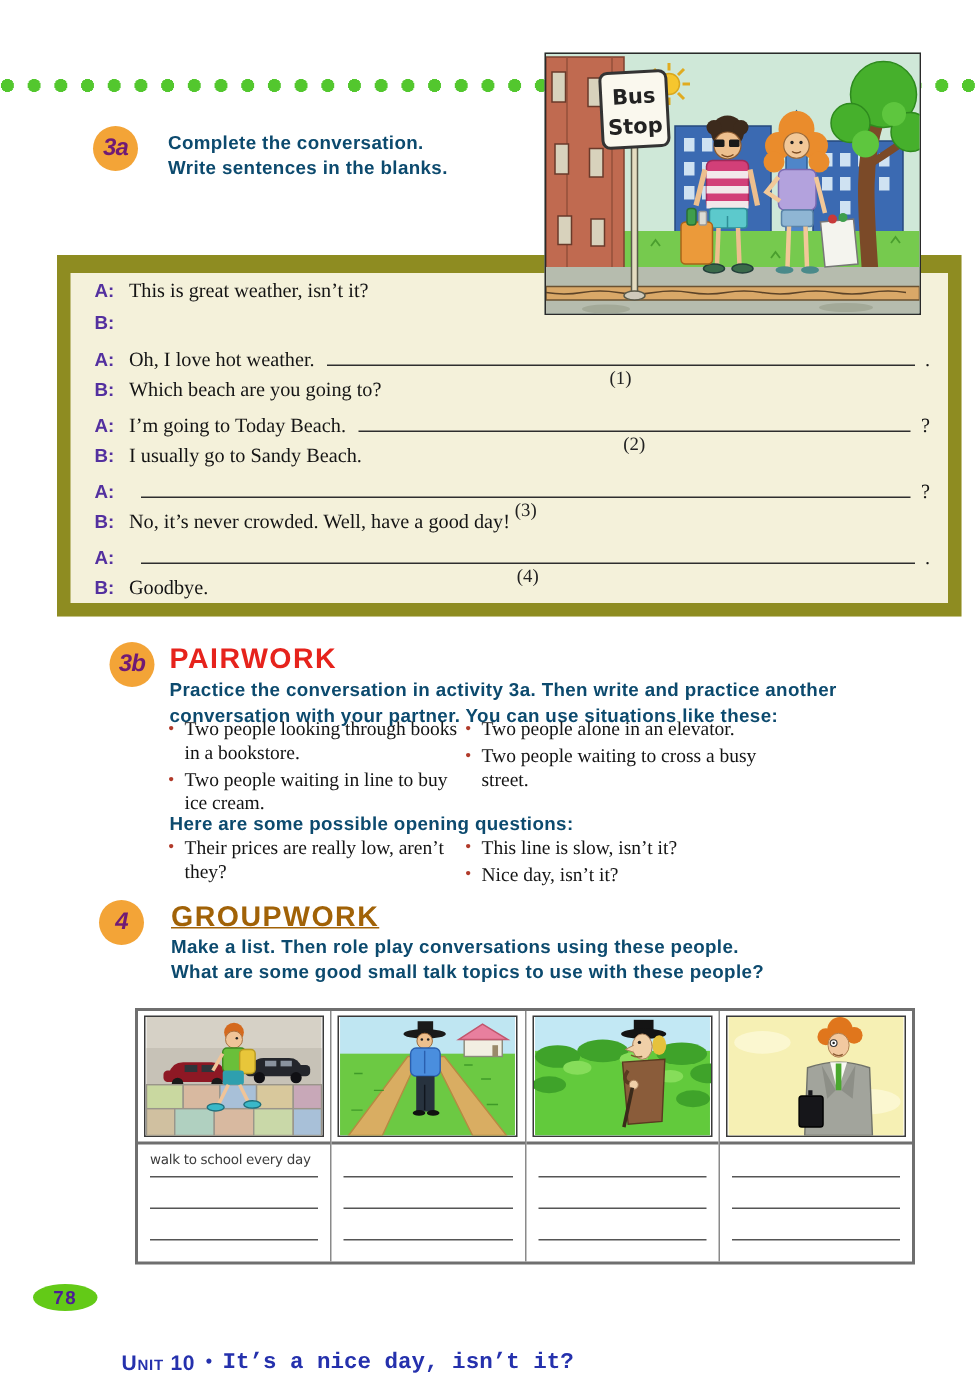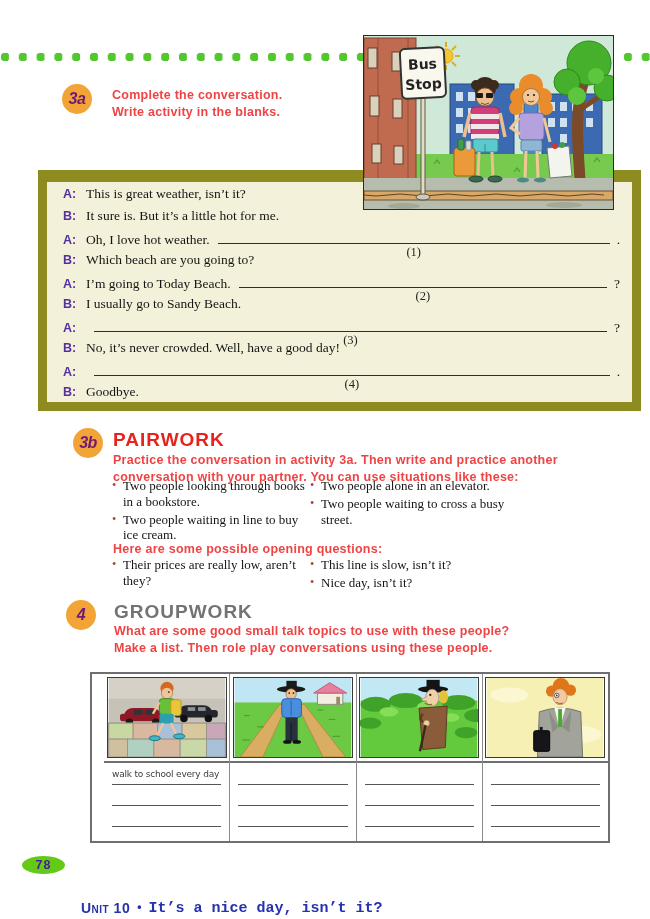--- a/index.html
+++ b/index.html
@@ -14,21 +14,21 @@
   
   .badge{position:absolute;width:30px;height:30px;border-radius:50%;background:#f3a437;
          display:flex;align-items:center;justify-content:center;
          font-family:"Liberation Sans",sans-serif;font-style:italic;font-weight:800;
          font-size:16px;color:#701a75;letter-spacing:-0.5px;}
   #badge-3a{left:62px;top:84px;}
   #badge-3b{left:73px;top:428px;}
   #badge-4{left:66px;top:600px;}
 
   .boldsans{font-family:"Liberation Sans",sans-serif;font-weight:700;font-size:12.5px;
-            color:#ef4444;letter-spacing:0.25px;line-height:17px;}
+            color:#0c4a6e;letter-spacing:0.25px;line-height:17px;}
   #instr-3a{position:absolute;left:112px;top:87px;}
 
   
   .convo{position:absolute;left:38px;top:170px;width:603px;height:241px;box-sizing:border-box;
          background:#f4f1da;border:9px solid #8e8c21;border-top-width:12px;
          padding:4px 12px 0 16px;z-index:1;}
   .drow{display:flex;align-items:baseline;height:22px;font-size:13.5px;color:#141414;}
   .spk{font-family:"Liberation Sans",sans-serif;font-weight:800;font-size:12.5px;
        color:#53309f;flex:0 0 23px;}
   .blank{flex:1 1 auto;border-bottom:1.2px solid #2e2e2e;height:13px;
@@ -38,36 +38,36 @@
   .endp{flex:0 0 auto;}
 
   
   #busstop{position:absolute;left:363px;top:35px;width:249px;height:173px;
            border:1px solid #2a2a2a;z-index:5;background:#cfe8d8;}
 
   
   .sec-title{position:absolute;font-family:"Liberation Sans",sans-serif;font-weight:800;
              font-size:19px;letter-spacing:1px;}
   #title-pairwork{left:113px;top:429px;color:#e6231c;}
-  #title-groupwork{left:114px;top:601px;color:#737373;}
+  #title-groupwork{left:114px;top:601px;color:#a16207;text-decoration:underline;}
   #intro-3b{position:absolute;left:113px;top:452px;}
   #qhead{position:absolute;left:113px;top:541px;}
   #intro-4{position:absolute;left:114px;top:623px;}
 
   .bullets{position:absolute;font-size:13px;color:#141414;line-height:15.5px;}
   #sit-left{left:112px;top:478px;width:196px;}
   #sit-right{left:310px;top:478px;width:205px;}
   #q-left{left:112px;top:557px;width:185px;}
   #q-right{left:310px;top:557px;width:230px;}
   .bul{display:flex;margin-bottom:2.5px;}
   .bul .b{color:#b13a2a;flex:0 0 11px;font-size:12px;}
 
   
   #people-table{position:absolute;left:90px;top:672px;width:520px;height:171px;
-                border:2px solid #6f6f6f;box-sizing:border-box;display:flex;background:#fff;padding-left:12px;}
+                border:2px solid #6f6f6f;box-sizing:border-box;display:flex;background:#fff;}
   .tcell{flex:1 1 0;border-left:1.5px solid #8a8a8a;display:flex;flex-direction:column;min-width:0;}
   .tcell:first-child{border-left:none;}
   .timg{height:89px;flex:0 0 89px;border-bottom:2px solid #6f6f6f;box-sizing:border-box;
         display:flex;align-items:center;justify-content:center;}
   .timg svg{width:118px;height:79px;border:1px solid #3a3a3a;display:block;}
   .tlines{flex:1;padding:1px 8px 0 8px;}
   .wline{height:20px;border-bottom:1px solid #555;
          font-family:"DejaVu Sans",sans-serif;font-size:9px;letter-spacing:-0.2px;
          color:#3c3c3c;line-height:20px;white-space:nowrap;overflow:hidden;}
 
@@ -86,31 +86,30 @@
 </head>
 <body>
 
 <div class="page">
 
   <div class="dots"></div>
 
   <div class="badge" id="badge-3a">3a</div>
   <div id="instr-3a" class="boldsans">
     <div>Complete the conversation.</div>
-    <div>Write activity in the blanks.</div>
+    <div>Write sentences in the blanks.</div>
   </div>
 
   <div class="convo">
     <div class="drow">
       <span class="spk">A:</span>
       <span class="dtxt">This is great weather, isn’t it?</span>
     </div>
     <div class="drow">
       <span class="spk">B:</span>
-      <span class="dtxt">It sure is.  But it’s a little hot for me.</span>
     </div>
     <div class="drow">
       <span class="spk">A:</span>
       <span class="dtxt">Oh, I love hot weather.</span>
       <span class="blank">
         <span class="num">(1)</span>
       </span>
       <span class="endp">.</span>
     </div>
     <div class="drow">
@@ -319,22 +318,22 @@
     </div>
     <div class="bul">
       <span class="b">•</span>
       <span>Nice day, isn’t it?</span>
     </div>
   </div>
 
   <div class="badge" id="badge-4">4</div>
   <div class="sec-title" id="title-groupwork">GROUPWORK</div>
   <div id="intro-4" class="boldsans">
+    <div>Make a list. Then role play conversations using these people.</div>
     <div>What are some good small talk topics to use with these people?</div>
-    <div>Make a list. Then role play conversations using these people.</div>
   </div>
 
   <div id="people-table">
     <div class="tcell">
       <div class="timg">
         <svg viewBox="0 0 124 84">
           <rect width="124" height="84" fill="#d6d1c6"></rect>
           <rect x="0" y="22" width="124" height="26" fill="#c7c2b7"></rect>
           <g>
             <path d="M16,40 q2,-8 10,-8 l20,0 q8,0 10,8 z" fill="#8e1824"></path>

